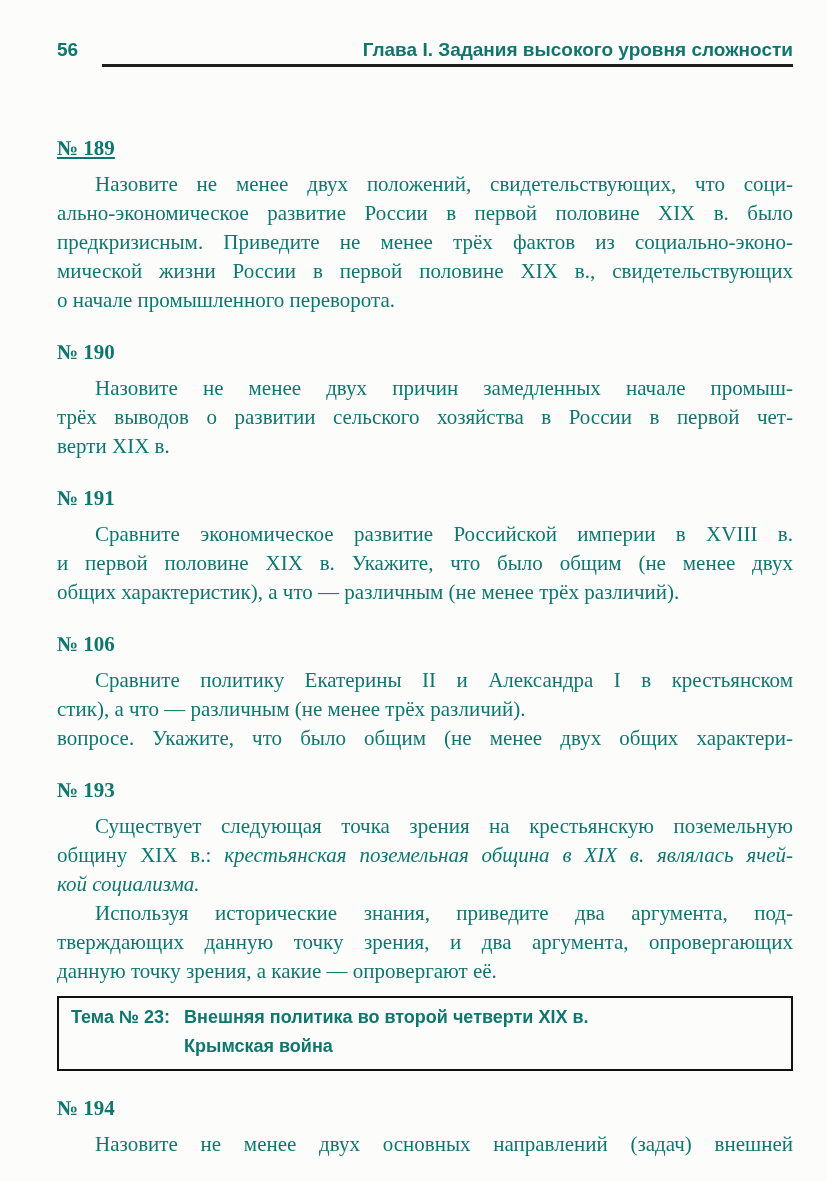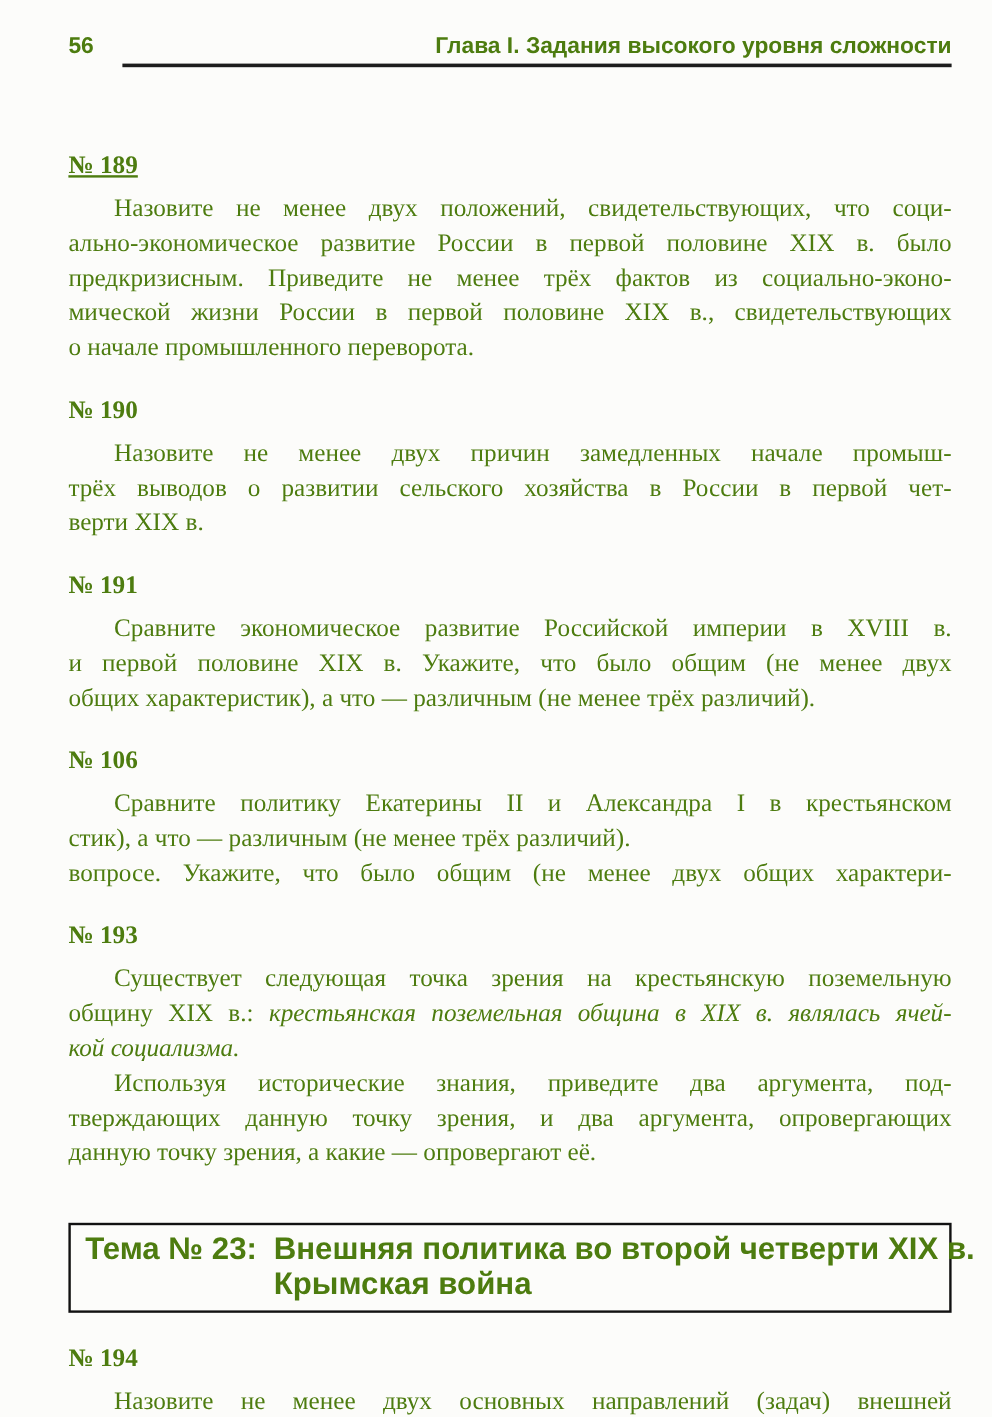--- a/index.html
+++ b/index.html
@@ -4,24 +4,24 @@
 <style>
   html, body { margin: 0; padding: 0; }
   body { background: #d9d9d6; font-family: "Liberation Serif", serif; }
 
   .page {
     position: relative;
     width: 827px;
     height: 1181px;
     margin: 0 auto;
     background: #fcfcfa;
-    color: #4d7c0f;
+    color: #0f766e;
     overflow: hidden;
     box-sizing: border-box;
-    padding: 28px 34px 0 57px;
+    padding: 39px 34px 0 57px;
   }
 
   
   .running-header {
     display: flex;
     justify-content: space-between;
     align-items: baseline;
     font-family: "Liberation Sans", sans-serif;
     font-weight: bold;
     font-size: 19px;
@@ -48,28 +48,28 @@
     line-height: 29px;
     text-align: justify;
     text-align-last: justify;
   }
   .line.indent { text-indent: 38px; }
   .line.last { text-align-last: left; }
   .ital { font-style: italic; }
 
   
   .theme-box {
-    margin-top: 44px;
+    margin-top: 10px;
     border: 2px solid #111;
     padding: 5px 10px 8px 12px;
     display: flex;
     gap: 14px;
     font-family: "Liberation Sans", sans-serif;
     font-weight: bold;
-    font-size: 26px;
+    font-size: 18px;
     line-height: 29px;
     background: #fcfcfa;
   }
   .theme-label { white-space: nowrap; }
   .theme-title div { white-space: nowrap; }
 </style>
 </head>
 <body>
 
 <div class="page">

